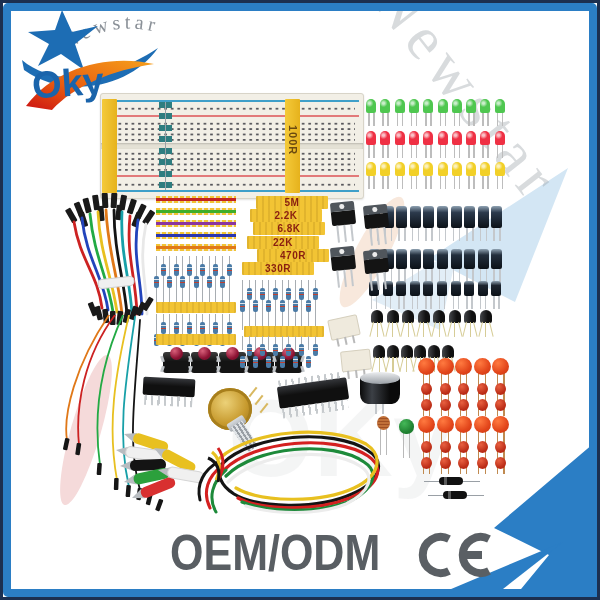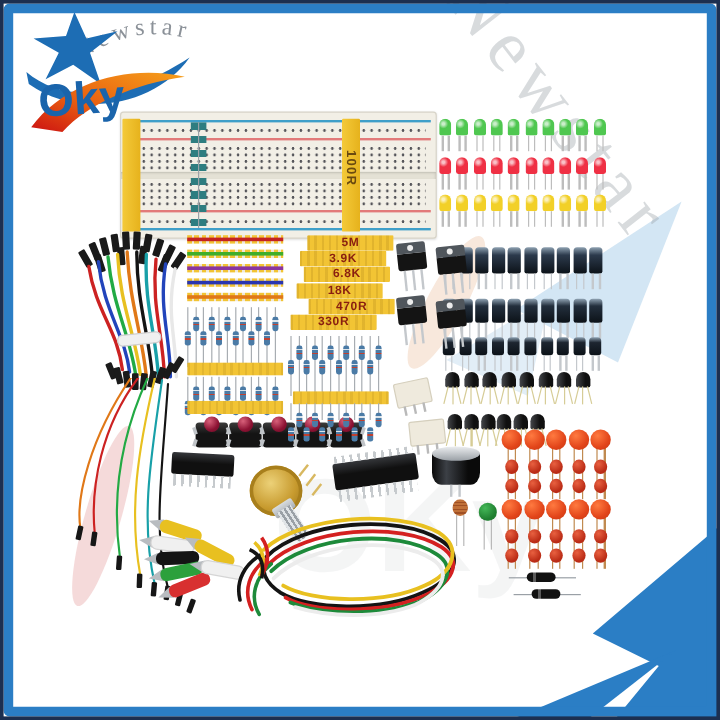--- a/index.html
+++ b/index.html
@@ -703,27 +703,27 @@
       <div class="rbody" style="left: 64px; top: 138px;"></div>
       <div class="rlead" style="left: 72.6px; top: 118px; height: 20px;"></div>
       <div class="rbody" style="left: 70.6px; top: 126px;"></div>
       <div class="ytape" style="left: 0px; top: 138px; width: 80px;"></div>
     </div>
   <div id="rcol">
       <div class="ltape" style="left: 14px; top: 0px;">
         <span>5M</span>
       </div>
       <div class="ltape" style="left: 8px; top: 13.2px;">
-        <span>3.9K</span>
+        <span>2.2K</span>
       </div>
       <div class="ltape" style="left: 11px; top: 26.4px;">
         <span>6.8K</span>
       </div>
       <div class="ltape" style="left: 5px; top: 39.6px;">
-        <span>18K</span>
+        <span>22K</span>
       </div>
       <div class="ltape" style="left: 15px; top: 52.8px;">
         <span>470R</span>
       </div>
       <div class="ltape" style="left: 0px; top: 66px;">
         <span>330R</span>
       </div>
       <div class="rlead" style="left: 0px; top: 84px; height: 50px;"></div>
       <div class="rbody" style="left: -2px; top: 104px;"></div>
       <div class="rlead" style="left: 6.6px; top: 84px; height: 50px;"></div>
@@ -917,16 +917,26 @@
       <path d="M44,52 C30,64 26,80 34,94" stroke="#1d8a3a"></path>
       <path d="M36,44 C22,52 14,66 18,82" stroke="#141414"></path>
     </g>
     <g fill="none" stroke-width="3">
       <path d="M30,34 q12,10 4,28" stroke="#e8c020"></path>
       <path d="M36,30 q10,14 0,32" stroke="#d42020"></path>
       <path d="M26,40 q14,6 10,24" stroke="#141414"></path>
     </g>
   </svg>
 
+  <div id="footer">
+    <span class="oem">OEM/ODM</span>
+    <svg class="ce" width="85" height="50" viewBox="0 0 85 50">
+      <g fill="none" stroke="#5a5f64" stroke-width="8">
+        <path d="M37,9 A18,18 0 1 0 37,41"></path>
+        <path d="M77,9 A18,18 0 1 0 77,41"></path>
+        <path d="M49,25 L70,25"></path>
+      </g>
+    </svg>
+  </div>
 
   <div class="frame-inner"></div>
   <div class="frame-outer"></div>
 </div>
 
 </body></html>

